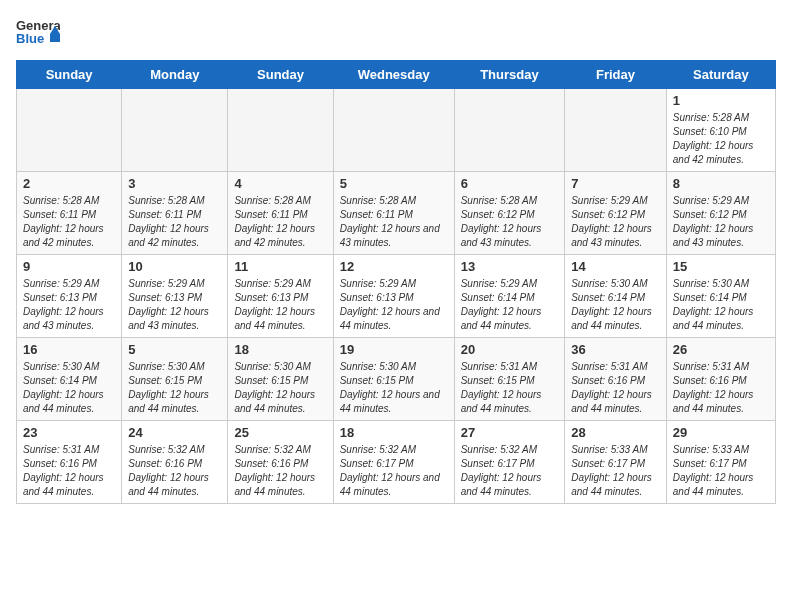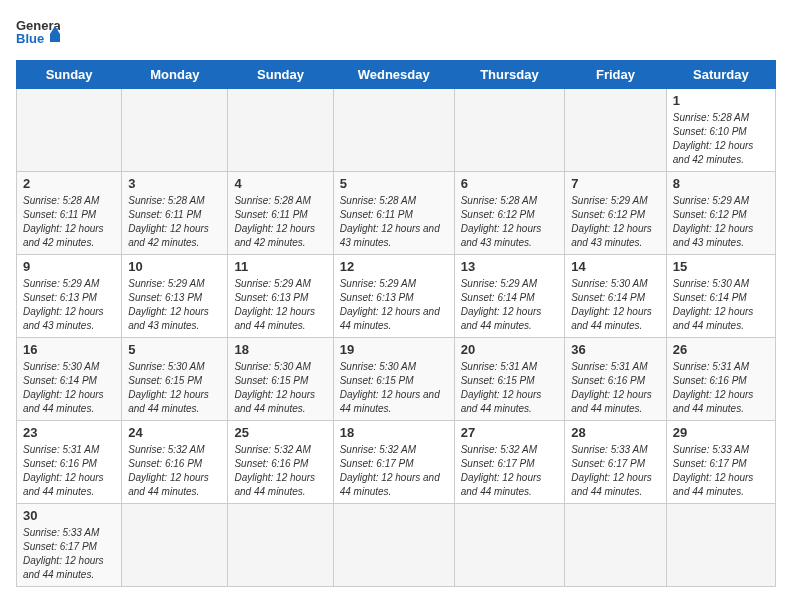--- a/index.html
+++ b/index.html
@@ -299,28 +299,14 @@
 Sunset: 6:17 PM
 Daylight: 12 hours and 44 minutes.</div>
         </td>
         <td>
           <span class="day-number">29</span>
           <div class="day-info" style="white-space: pre-line;">Sunrise: 5:33 AM
 Sunset: 6:17 PM
 Daylight: 12 hours and 44 minutes.</div>
         </td>
       </tr>
-      <tr>
-        <td>
-          <span class="day-number">30</span>
-          <div class="day-info" style="white-space: pre-line;">Sunrise: 5:33 AM
-Sunset: 6:17 PM
-Daylight: 12 hours and 44 minutes.</div>
-        </td>
-        <td class="empty" style="background: rgb(245, 245, 245);"></td>
-        <td class="empty" style="background: rgb(245, 245, 245);"></td>
-        <td class="empty" style="background: rgb(245, 245, 245);"></td>
-        <td class="empty" style="background: rgb(245, 245, 245);"></td>
-        <td class="empty" style="background: rgb(245, 245, 245);"></td>
-        <td class="empty" style="background: rgb(245, 245, 245);"></td>
-      </tr>
     </tbody>
 </table>
 
 </body></html>

